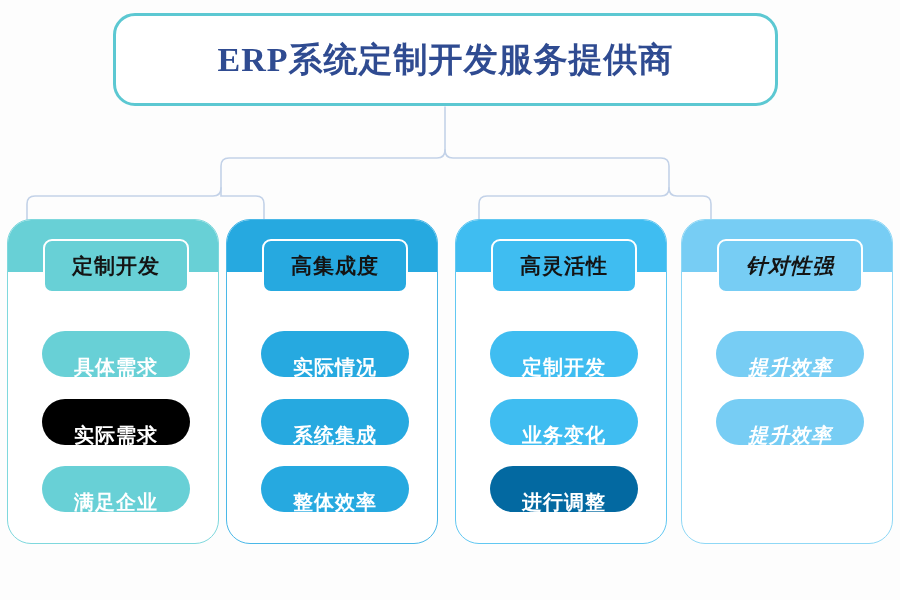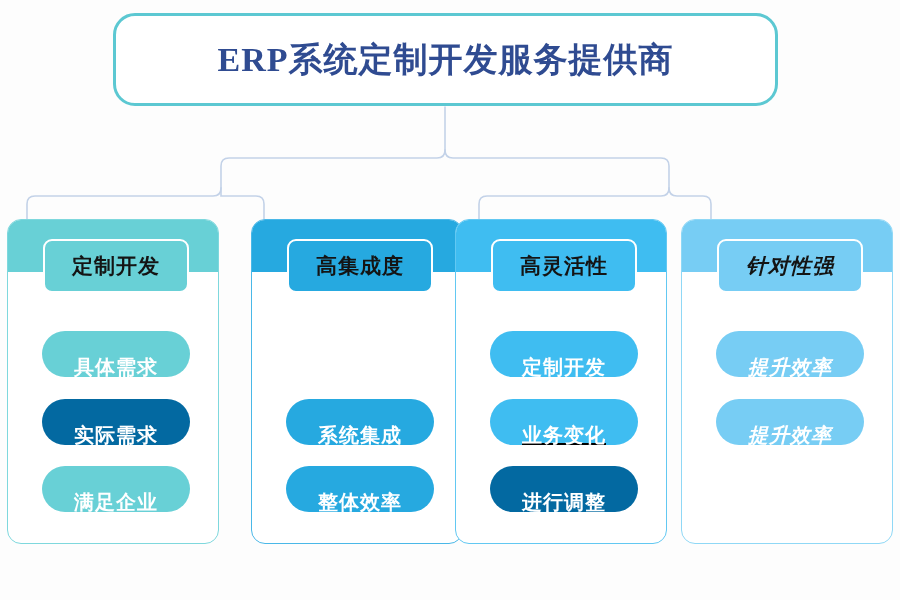--- a/index.html
+++ b/index.html
@@ -56,21 +56,21 @@
     pointer-events: none;
   }
 
   
   .card {
     position: absolute;
     top: 219px;
     width: 212px;
     height: 325px;
     box-sizing: border-box;
-    border-radius: 14px;
+    border-radius: 24px;
     background: #ffffff;
     overflow: hidden;
   }
   .card .band {
     position: absolute;
     left: 0; top: 0;
     width: 100%;
     height: 52px;
     border-top-left-radius: 12px;
     border-top-right-radius: 12px;
@@ -115,21 +115,21 @@
     letter-spacing: 1px;
     white-space: nowrap;
     margin-top: 26px;
   }
   .pill.p0 { top: 111px; }
   .pill.p1 { top: 179px; }
   .pill.p2 { top: 246px; }
 
   
   .card.c0 { left: 7px;   border: 1.4px solid #7ed8dd; }
-  .card.c1 { left: 251px; border: 1.4px solid #4ab8e8; }
+  .card.c1 { left: 226px; border: 1.4px solid #4ab8e8; }
   .card.c2 { left: 455px; border: 1.4px solid #62c8f2; }
   .card.c3 { left: 681px; border: 1.4px solid #8fd8f6; font-style: italic; }
 
   
   .logo {
     position: absolute;
     left: 752px;
     top: 551px;
     width: 142px;
     height: 44px;
@@ -191,50 +191,53 @@
   </div>
 
   <div class="card c0" style="border-color: rgb(126, 216, 221);">
     <div class="band" style="background: rgb(104, 208, 214);"></div>
     <div class="card-header" style="background: rgb(104, 208, 214);">
       <span class="card-header-text">定制开发</span>
     </div>
     <div class="pill p0" style="background: rgb(104, 208, 214);">
       <span class="pill-text">具体需求</span>
     </div>
-    <div class="pill p1" style="background: #0369a1;">
+    <div class="pill p1" style="background: #000000;">
       <span class="pill-text">实际需求</span>
     </div>
     <div class="pill p2" style="background: rgb(104, 208, 214);">
       <span class="pill-text">满足企业</span>
     </div>
   </div>
 
   <div class="card c1" style="border-color: rgb(74, 184, 232);">
     <div class="band" style="background: rgb(38, 169, 224);"></div>
     <div class="card-header" style="background: rgb(38, 169, 224);">
       <span class="card-header-text">高集成度</span>
     </div>
+    <div class="pill p0" style="background: rgb(38, 169, 224);">
+      <span class="pill-text">实际情况</span>
+    </div>
     <div class="pill p1" style="background: rgb(38, 169, 224);">
       <span class="pill-text">系统集成</span>
     </div>
     <div class="pill p2" style="background: rgb(38, 169, 224);">
       <span class="pill-text">整体效率</span>
     </div>
   </div>
 
   <div class="card c2" style="border-color: rgb(98, 200, 242);">
     <div class="band" style="background: rgb(63, 189, 241);"></div>
     <div class="card-header" style="background: rgb(63, 189, 241);">
       <span class="card-header-text">高灵活性</span>
     </div>
     <div class="pill p0" style="background: rgb(63, 189, 241);">
       <span class="pill-text">定制开发</span>
     </div>
-    <div class="pill p1" style="background: rgb(63, 189, 241); text-decoration: underline;">
+    <div class="pill p1" style="background: rgb(63, 189, 241);">
       <span class="pill-text">业务变化</span>
     </div>
     <div class="pill p2" style="background: #0369a1;">
       <span class="pill-text">进行调整</span>
     </div>
   </div>
 
   <div class="card c3" style="border-color: rgb(143, 216, 246);">
     <div class="band" style="background: rgb(119, 205, 244);"></div>
     <div class="card-header" style="background: rgb(119, 205, 244);">

